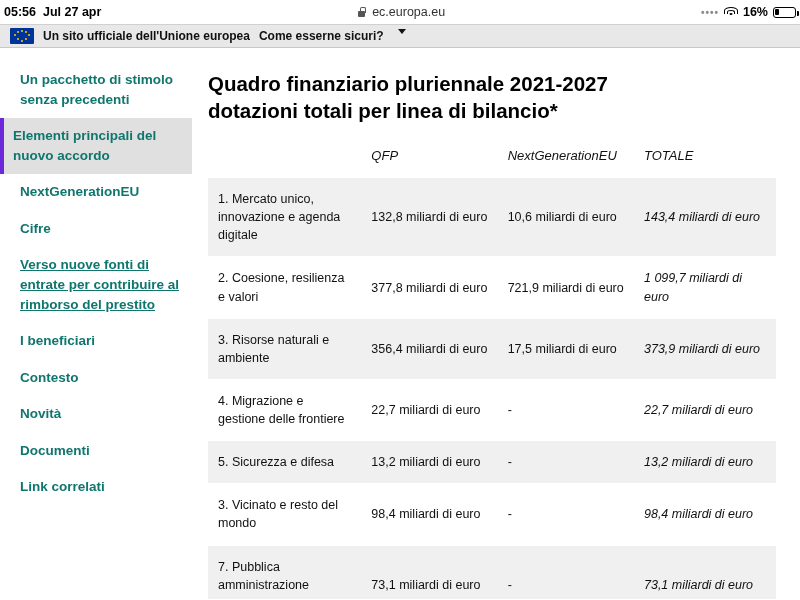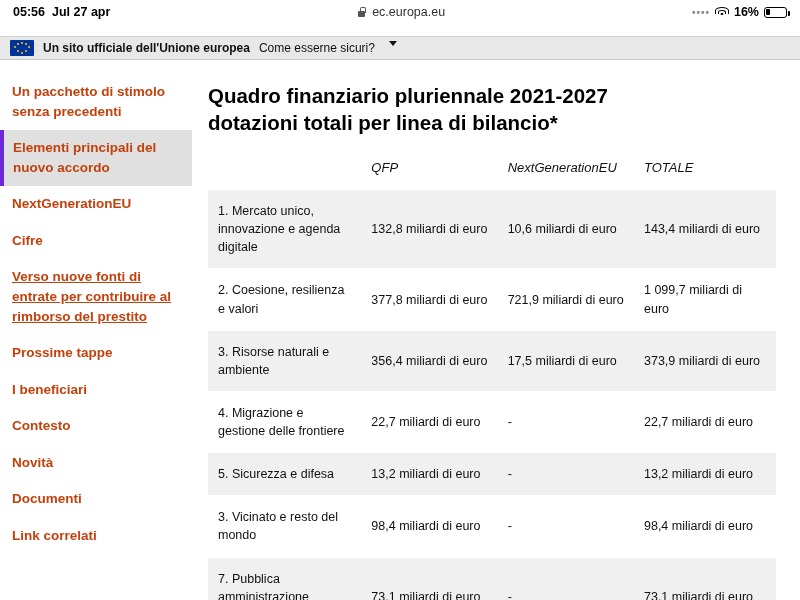--- a/index.html
+++ b/index.html
@@ -9,21 +9,21 @@
     background: #ffffff;
     font-family: "Liberation Sans", sans-serif;
     overflow: hidden;
   }
 
   
   .statusbar {
     height: 24px;
     display: flex;
     align-items: center;
-    padding: 0 13px;
+    padding: 0 4px;
     font-size: 12.5px;
     font-weight: bold;
     color: #000;
     background: #ffffff;
   }
   .sb-left { display: flex; align-items: center; gap: 7px; white-space: nowrap; }
   .sb-center { flex: 1; display: flex; justify-content: center; align-items: center; }
   .sb-right { display: flex; align-items: center; gap: 5px; white-space: nowrap; }
   .lock-ico { display:inline-block; width: 9px; height: 11px; position: relative; }
   .lock-ico::before {
@@ -59,55 +59,54 @@
     height: 24px;
     background: #e8e8e8;
     border-top: 1px solid #d0d0d0;
     border-bottom: 1px solid #c8c8c8;
     display: flex;
     align-items: center;
     padding: 0 10px;
     gap: 9px;
     font-size: 12px;
     color: #111;
-    margin-top: 12px;
   }
   .eu-flag {
     width: 24px; height: 16px; background: #003399; border-radius: 1px;
     position: relative; flex: none;
   }
   .eu-flag .star {
     position: absolute; width: 2px; height: 2px; background: #ffcc00; border-radius: 50%;
   }
   .eu-bar .official { font-weight: bold; }
-  .eu-bar .cookie-link { font-weight: normal; display: flex; align-items: flex-start; gap: 14px; cursor: pointer; }
+  .eu-bar .cookie-link { font-weight: bold; display: flex; align-items: flex-start; gap: 14px; cursor: pointer; }
   .chev {
     width: 0; height: 0; border-left: 4.5px solid transparent; border-right: 4.5px solid transparent;
     border-top: 5.5px solid #111; display: inline-block;
   }
 
   
   .page {
     display: flex;
     height: calc(600px - 24px - 25px);
     background: #fff;
   }
 
   
   .sidebar {
     width: 192px;
     flex: none;
     padding: 14px 0 0 0;
     background: #ffffff;
   }
   .side-item {
-    padding: 8px 12px 9px 12px;
+    padding: 8px 12px 9px 20px;
     font-size: 13.5px;
     font-weight: bold;
-    color: #c2410c;
+    color: #0f766e;
     line-height: 1.45;
     cursor: pointer;
   }
   .side-item.active {
     background: #e0e0e0;
     border-left: 4px solid #6d28d9;
     padding-left: 9px;
   }
   .side-item.underlined { text-decoration: underline; }
 
@@ -145,21 +144,21 @@
     padding: 12px 10px;
     vertical-align: middle;
     line-height: 1.45;
     border-top: 1px solid #ffffff;
   }
   table.mff tbody tr:nth-child(odd) { background: #f0f0f0; }
   table.mff tbody tr:nth-child(even) { background: #ffffff; }
   td.c-label { width: 27%; margin-top: 8px; }
   td.c-qfp   { width: 24%; }
   td.c-ngeu  { width: 24%; }
-  td.c-tot   { width: 25%; }
+  td.c-tot   { width: 25%; font-style: italic; }
   th.h-label { width: 27%; }
 </style>
 </head>
 <body>
 
 <div class="statusbar">
   <div class="sb-left">
     <span>05:56</span>
     <span>Jul 27 apr</span>
   </div>
@@ -200,21 +199,20 @@
 </div>
 
 <div class="page">
 
   <nav class="sidebar">
     <div class="side-item">Un pacchetto di stimolo senza precedenti</div>
     <div class="side-item active">Elementi principali del nuovo accordo</div>
     <div class="side-item">NextGenerationEU</div>
     <div class="side-item">Cifre</div>
     <div class="side-item underlined">Verso nuove fonti di entrate per contribuire al rimborso del prestito</div>
-    <div class="side-item">Prossime tappe</div>
     <div class="side-item">I beneficiari</div>
     <div class="side-item">Contesto</div>
     <div class="side-item">Novità</div>
     <div class="side-item">Documenti</div>
     <div class="side-item">Link correlati</div>
   </nav>
 
   <main class="main">
     <h1 class="title">Quadro finanziario pluriennale 2021-2027
 dotazioni totali per linea di bilancio*</h1>

